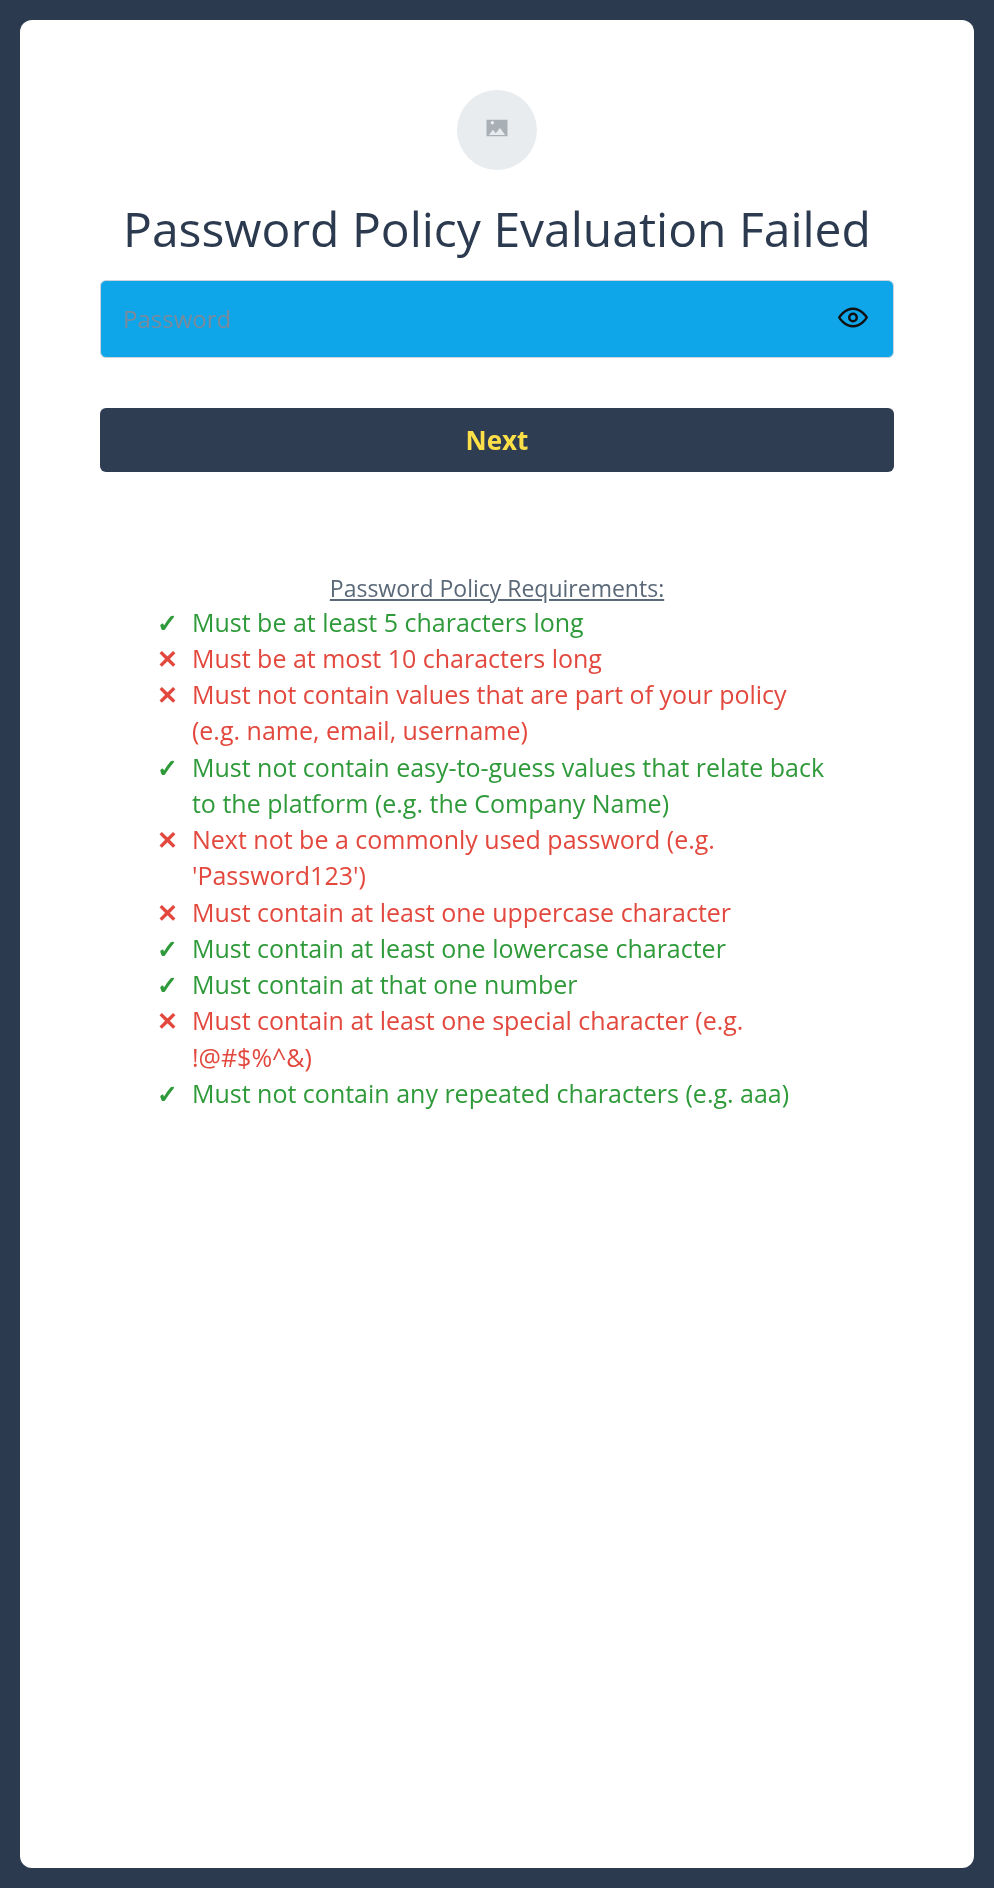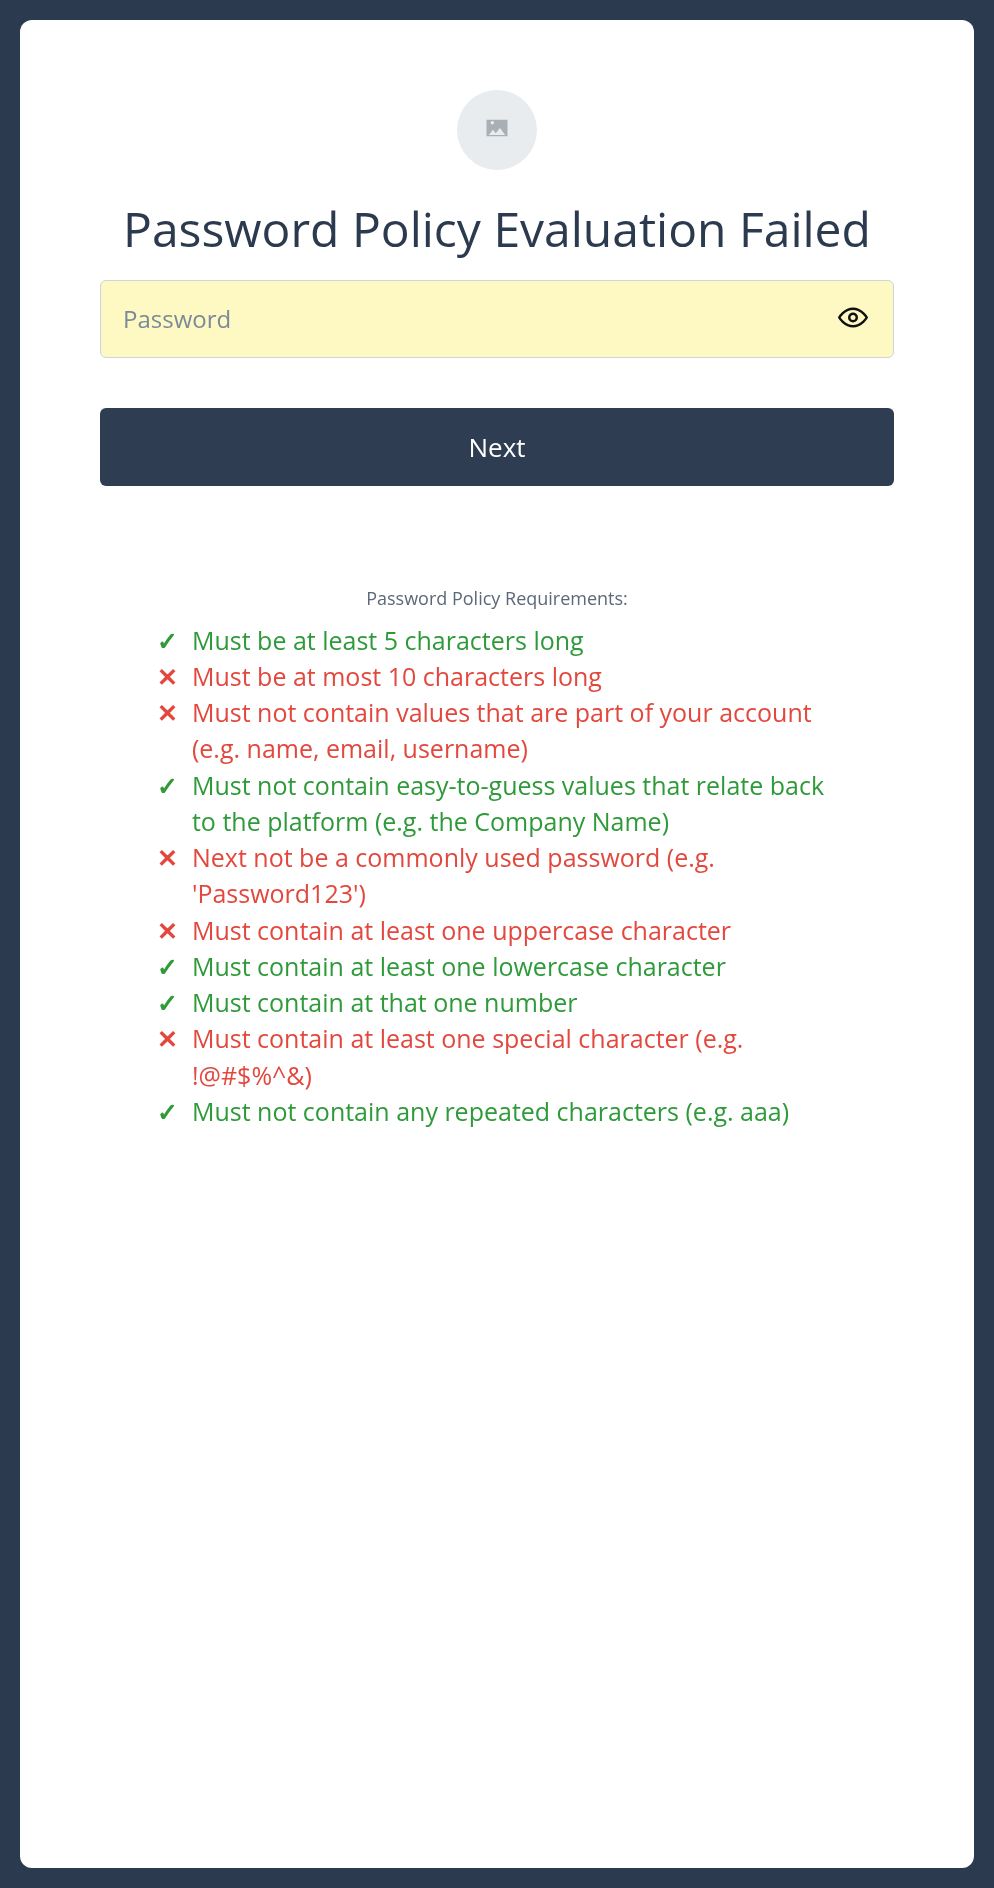--- a/index.html
+++ b/index.html
@@ -52,62 +52,62 @@
     margin-bottom: 50px;
   }
   .password-input {
     width: 100%;
     height: 78px;
     border: 1px solid #ced4da;
     border-radius: 6px;
     padding: 0 60px 0 22px;
     font-size: 24px;
     color: #2b3a4f;
-    background: #fef9c3;
+    background: #0ea5e9;
     outline: none;
     font-family: inherit;
   }
   .password-input::placeholder { color: #7b8a9a; }
   .eye-btn {
     position: absolute;
     right: 20px;
     top: 50%;
     transform: translateY(-50%);
     background: none;
     border: none;
     cursor: pointer;
     padding: 6px;
     display: flex;
     align-items: center;
     justify-content: center;
   }
   .eye-btn svg { width: 30px; height: 30px; stroke: #111; fill: none; stroke-width: 2; }
   .next-btn {
     width: 100%;
-    height: 78px;
+    height: 64px;
     background: #2f3d52;
-    color: #ffffff;
+    color: #fde047;
     border: none;
     border-radius: 6px;
     font-size: 26px;
-    font-weight: 400;
+    font-weight: 700;
     cursor: pointer;
     margin-bottom: 100px;
     font-family: inherit;
   }
   .requirements {
     max-width: 680px;
     margin: 0 auto;
   }
   .req-title {
-    font-size: 18px;
+    font-size: 23px;
     color: #5a6878;
     text-align: center;
-    margin-bottom: 12px;
     font-weight: 400;
+    text-decoration: underline;
   }
   .req-item {
     font-size: 25px;
     line-height: 1.45;
     display: flex;
     align-items: flex-start;
     gap: 14px;
   }
   .req-item .mark {
     flex: 0 0 auto;
@@ -154,21 +154,21 @@
         <div class="req-item pass">
           <span class="mark">✓</span>
           <span class="text">Must be at least 5 characters long</span>
         </div>
         <div class="req-item fail">
           <span class="mark">✕</span>
           <span class="text">Must be at most 10 characters long</span>
         </div>
         <div class="req-item fail">
           <span class="mark">✕</span>
-          <span class="text">Must not contain values that are part of your account (e.g. name, email, username)</span>
+          <span class="text">Must not contain values that are part of your policy (e.g. name, email, username)</span>
         </div>
         <div class="req-item pass">
           <span class="mark">✓</span>
           <span class="text">Must not contain easy-to-guess values that relate back to the platform (e.g. the Company Name)</span>
         </div>
         <div class="req-item fail">
           <span class="mark">✕</span>
           <span class="text">Next not be a commonly used password (e.g. 'Password123')</span>
         </div>
         <div class="req-item fail">

